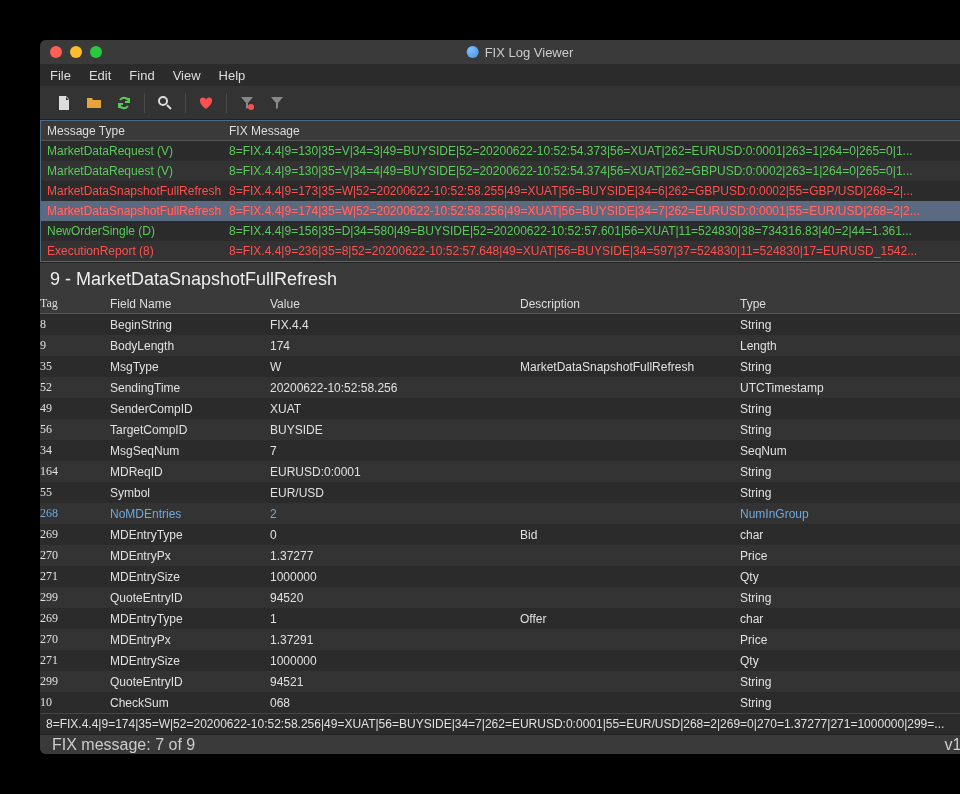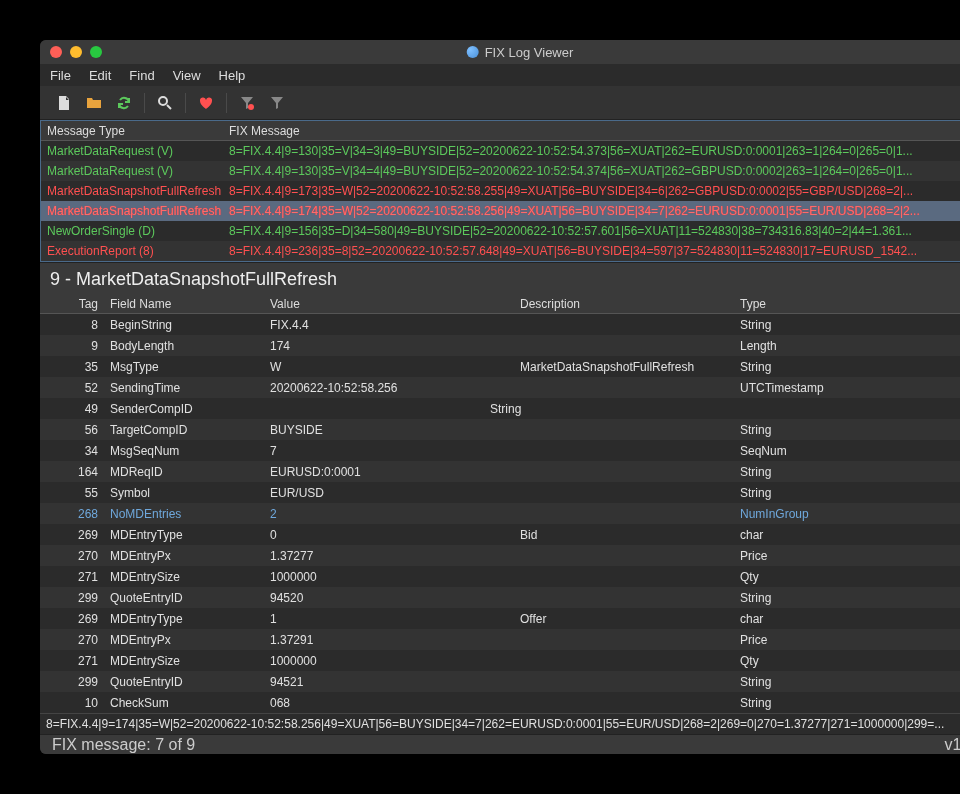--- a/index.html
+++ b/index.html
@@ -31,21 +31,21 @@
 .row-stripe-0 { background: #2b2b2b; }
 .row-stripe-1 { background: #333333; }
 .row-selected { background: #5a6a80; }
 .txt-green { color: #5cc95c; }
 .txt-red { color: #ff5050; }
 .txt-sel-red { color: #ff6b6b; text-shadow: 0 0 1px #ff3030; }
 .detail-title { background: #3a3a3a; color: #eee; font-size: 18px; padding: 6px 10px 4px 10px; border-top: 1px solid #222; }
 .detail-header { display: flex; background: #3a3a3a; color: #ddd; font-size: 12px; height: 20px; align-items: center; border-bottom: 1px solid #555; }
 .detail-body { flex: 1; overflow: hidden; display: flex; flex-direction: column; }
 .detail-row { display: flex; height: 21px; align-items: center; font-size: 12px; color: #e0e0e0; }
-.col-tag { width: 64px; flex: 0 0 64px; text-align: right; padding-right: 6px; }
+.col-tag { width: 64px; flex: 0 0 64px; padding-right: 6px; font-family: Liberation Serif, serif; }
 .col-field { width: 160px; flex: 0 0 160px; padding-left: 6px; }
 .col-value { width: 250px; flex: 0 0 250px; padding-left: 6px; }
 .col-desc { width: 220px; flex: 0 0 220px; padding-left: 6px; }
 .col-type { flex: 1; padding-left: 6px; }
 .txt-blue { color: #6fa8dc; }
 .raw-bar { background: #2b2b2b; color: #e0e0e0; font-size: 12px; padding: 3px 6px; border-top: 1px solid #444; white-space: nowrap; overflow: hidden; }
 .statusbar { height: 20px; background: #3a3a3a; display: flex; align-items: center; justify-content: space-between; padding: 0 12px; font-size: 16px; color: #ccc; border-top: 1px solid #222; }
 </style>
 </head>
 <body>
@@ -182,20 +182,21 @@
       <div class="detail-row row-stripe-1">
         <div class="col-tag">52</div>
         <div class="col-field">SendingTime</div>
         <div class="col-value">20200622-10:52:58.256</div>
         <div class="col-desc"></div>
         <div class="col-type">UTCTimestamp</div>
       </div>
       <div class="detail-row row-stripe-0">
         <div class="col-tag">49</div>
         <div class="col-field">SenderCompID</div>
+        <div class="col-value">XUAT</div>
         <div class="col-desc"></div>
         <div class="col-type">String</div>
       </div>
       <div class="detail-row row-stripe-1">
         <div class="col-tag">56</div>
         <div class="col-field">TargetCompID</div>
         <div class="col-value">BUYSIDE</div>
         <div class="col-desc"></div>
         <div class="col-type">String</div>
       </div>

